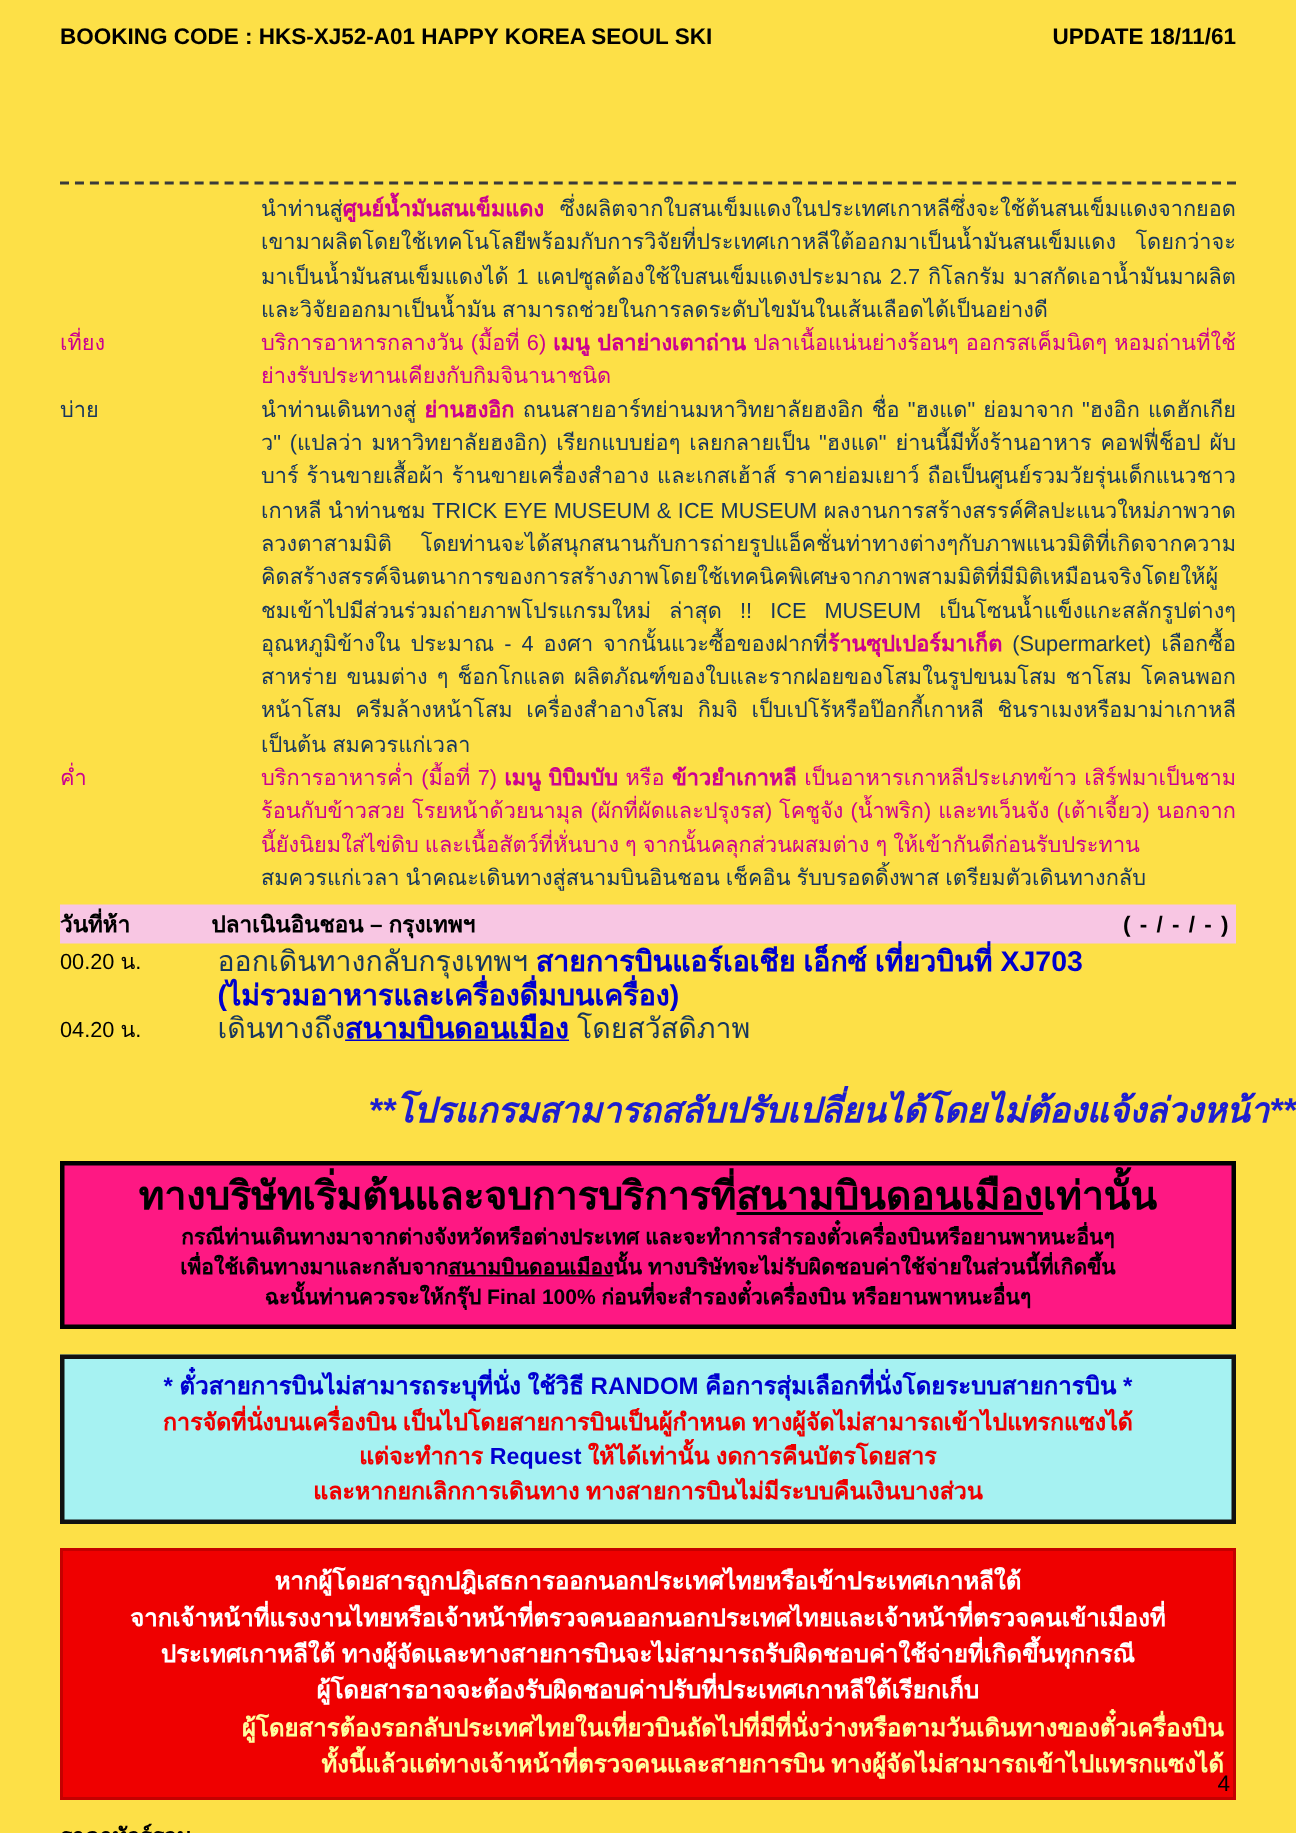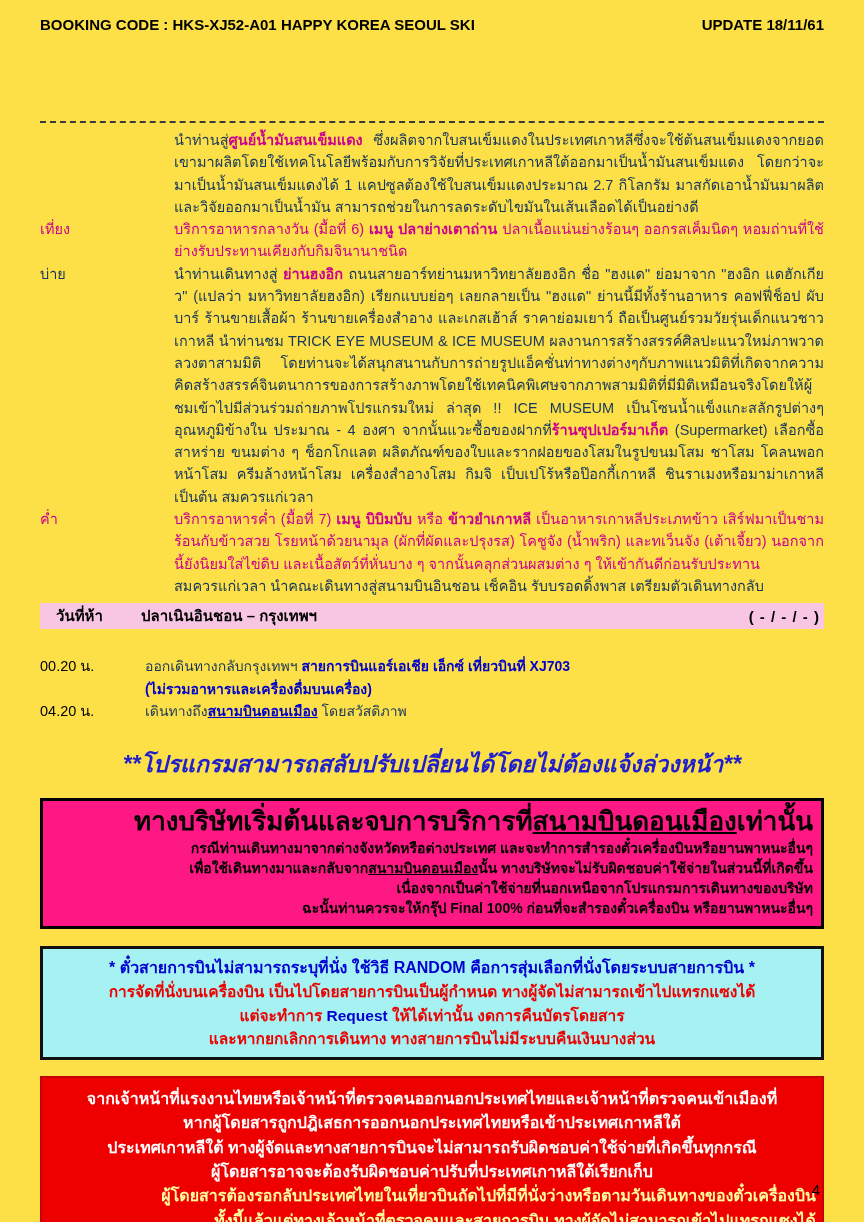--- a/index.html
+++ b/index.html
@@ -35,44 +35,44 @@
   .u { text-decoration:underline; }
 
   
   .day-strip {
     margin:6px 40px 0 40px;
     background:#F8C6E3;
     display:flex; align-items:center;
     font-size:15px; font-weight:bold; color:#000;
     padding:1px 4px 1px 0;
   }
-  .day-strip .day-name { width:101px; flex:0 0 101px;padding-left:16px; }
+  .day-strip .day-name { width:101px; flex:0 0 101px; }
   .day-strip .day-title { flex:1; }
   .day-strip .day-meals { flex:0 0 auto; letter-spacing:1px; }
 
-  .flight-rows { padding:2px 40px 0 40px;margin-top:24px; }
+  .flight-rows { padding:2px 40px 0 40px; }
   .flight-row { display:flex; }
   .flight-time { width:105px; flex:0 0 105px; font-size:14.5px; line-height:22.3px; color:#000; }
-  .flight-text { flex:1; font-size:14px; line-height:22.3px; }
+  .flight-text { flex:1; font-size:19px; line-height:22.3px; }
 
   
   .notice {
     margin-top:24px;
-    text-align:center;
+    text-align:right;
     font-size:23px; font-weight:bold; font-style:italic;
     color:#1E1ECF;
   }
 
   
   .box-magenta {
     margin:16px 40px 0 40px;
     background:#FE1883;
     border:3px solid #000;
     padding:4px 8px 8px 8px;
-    text-align:right; color:#000;
+    text-align:center; color:#000;
   }
   .box-magenta .bm-title { font-size:26px; font-weight:bold; line-height:1.3; }
   .box-magenta .bm-line { font-size:14px; font-weight:bold; line-height:1.42; }
 
   
   .box-cyan {
     margin:17px 40px 0 40px;
     background:#A6F2F2;
     border:3px solid #111;
     padding:7px 20px;
@@ -175,36 +175,35 @@
   <div class="notice">**โปรแกรมสามารถสลับปรับเปลี่ยนได้โดยไม่ต้องแจ้งล่วงหน้า**</div>
 
   <div class="box-magenta">
     <div class="bm-title">
       <span>ทางบริษัทเริ่มต้นและจบการบริการที่</span><span class="u">สนามบินดอนเมือง</span><span>เท่านั้น</span>
     </div>
     <div class="bm-line">กรณีท่านเดินทางมาจากต่างจังหวัดหรือต่างประเทศ และจะทำการสำรองตั๋วเครื่องบินหรือยานพาหนะอื่นๆ</div>
     <div class="bm-line">
       <span>เพื่อใช้เดินทางมาและกลับจาก</span><span class="u">สนามบินดอนเมือง</span><span>นั้น ทางบริษัทจะไม่รับผิดชอบค่าใช้จ่ายในส่วนนี้ที่เกิดขึ้น</span>
     </div>
-    <div class="bm-line">เนื่องจากเป็นค่าใช้จ่ายที่นอกเหนือจากโปรแกรมการเดินทางของบริษัท</div>
     <div class="bm-line">ฉะนั้นท่านควรจะให้กรุ๊ป Final 100% ก่อนที่จะสำรองตั๋วเครื่องบิน หรือยานพาหนะอื่นๆ</div>
   </div>
 
   <div class="box-cyan">
     <div class="bc-line1">* ตั๋วสายการบินไม่สามารถระบุที่นั่ง ใช้วิธี RANDOM คือการสุ่มเลือกที่นั่งโดยระบบสายการบิน *</div>
     <div class="bc-line">การจัดที่นั่งบนเครื่องบิน เป็นไปโดยสายการบินเป็นผู้กำหนด ทางผู้จัดไม่สามารถเข้าไปแทรกแซงได้</div>
     <div class="bc-line">
       <span>แต่จะทำการ </span><span class="bc-kw">Request</span><span> ให้ได้เท่านั้น งดการคืนบัตรโดยสาร</span>
     </div>
     <div class="bc-line">และหากยกเลิกการเดินทาง ทางสายการบินไม่มีระบบคืนเงินบางส่วน</div>
   </div>
 
   <div class="box-red">
+    <div class="br-line">หากผู้โดยสารถูกปฎิเสธการออกนอกประเทศไทยหรือเข้าประเทศเกาหลีใต้</div>
     <div class="br-line">จากเจ้าหน้าที่แรงงานไทยหรือเจ้าหน้าที่ตรวจคนออกนอกประเทศไทยและเจ้าหน้าที่ตรวจคนเข้าเมืองที่</div>
-    <div class="br-line">หากผู้โดยสารถูกปฎิเสธการออกนอกประเทศไทยหรือเข้าประเทศเกาหลีใต้</div>
     <div class="br-line">ประเทศเกาหลีใต้ ทางผู้จัดและทางสายการบินจะไม่สามารถรับผิดชอบค่าใช้จ่ายที่เกิดขึ้นทุกกรณี</div>
     <div class="br-line">ผู้โดยสารอาจจะต้องรับผิดชอบค่าปรับที่ประเทศเกาหลีใต้เรียกเก็บ</div>
     <div class="br-line-y">ผู้โดยสารต้องรอกลับประเทศไทยในเที่ยวบินถัดไปที่มีที่นั่งว่างหรือตามวันเดินทางของตั๋วเครื่องบิน</div>
     <div class="br-line-y">ทั้งนี้แล้วแต่ทางเจ้าหน้าที่ตรวจคนและสายการบิน ทางผู้จัดไม่สามารถเข้าไปแทรกแซงได้</div>
   </div>
 
   <div class="price">
     <div class="price-title">ราคาทัวร์รวม</div>
 
   </div>

